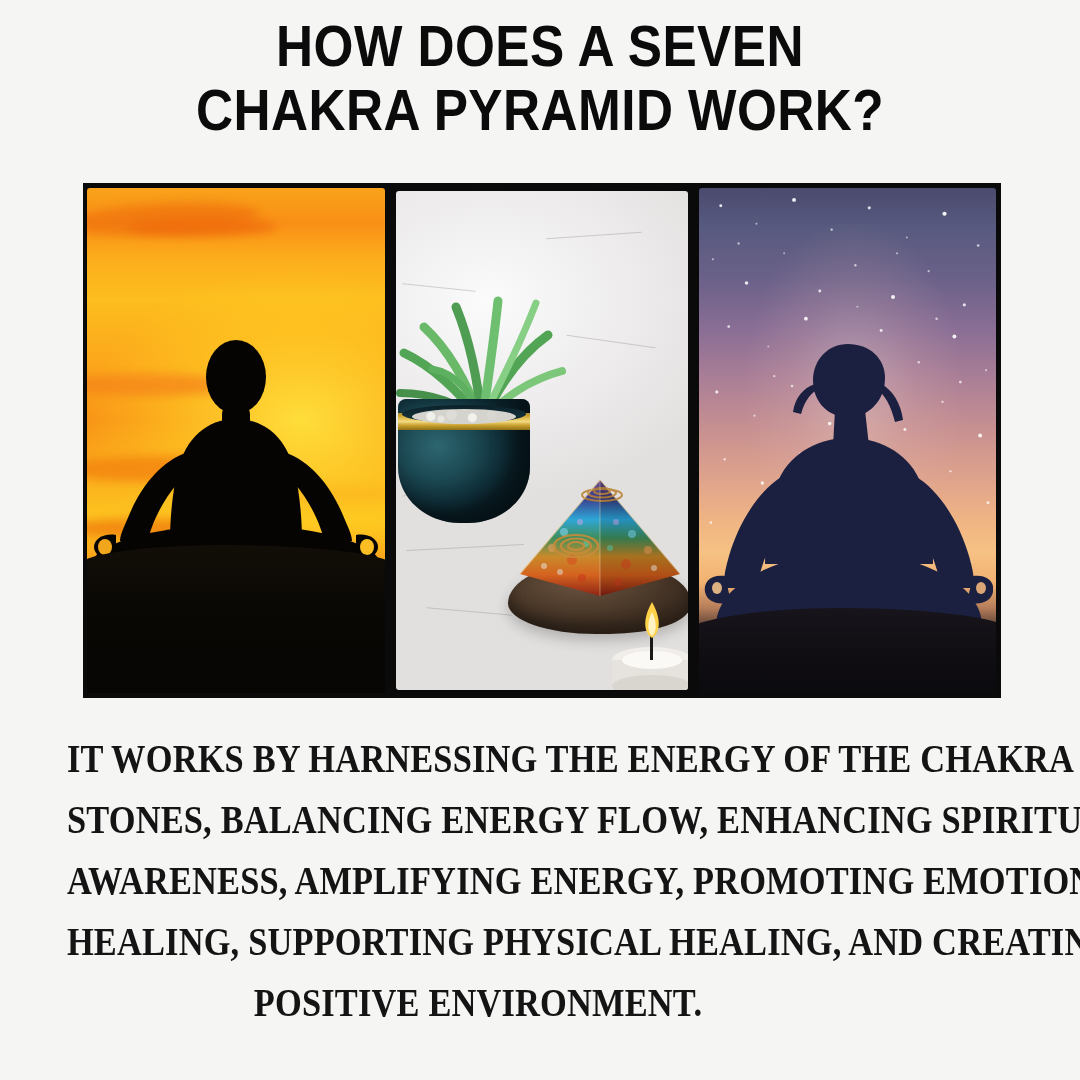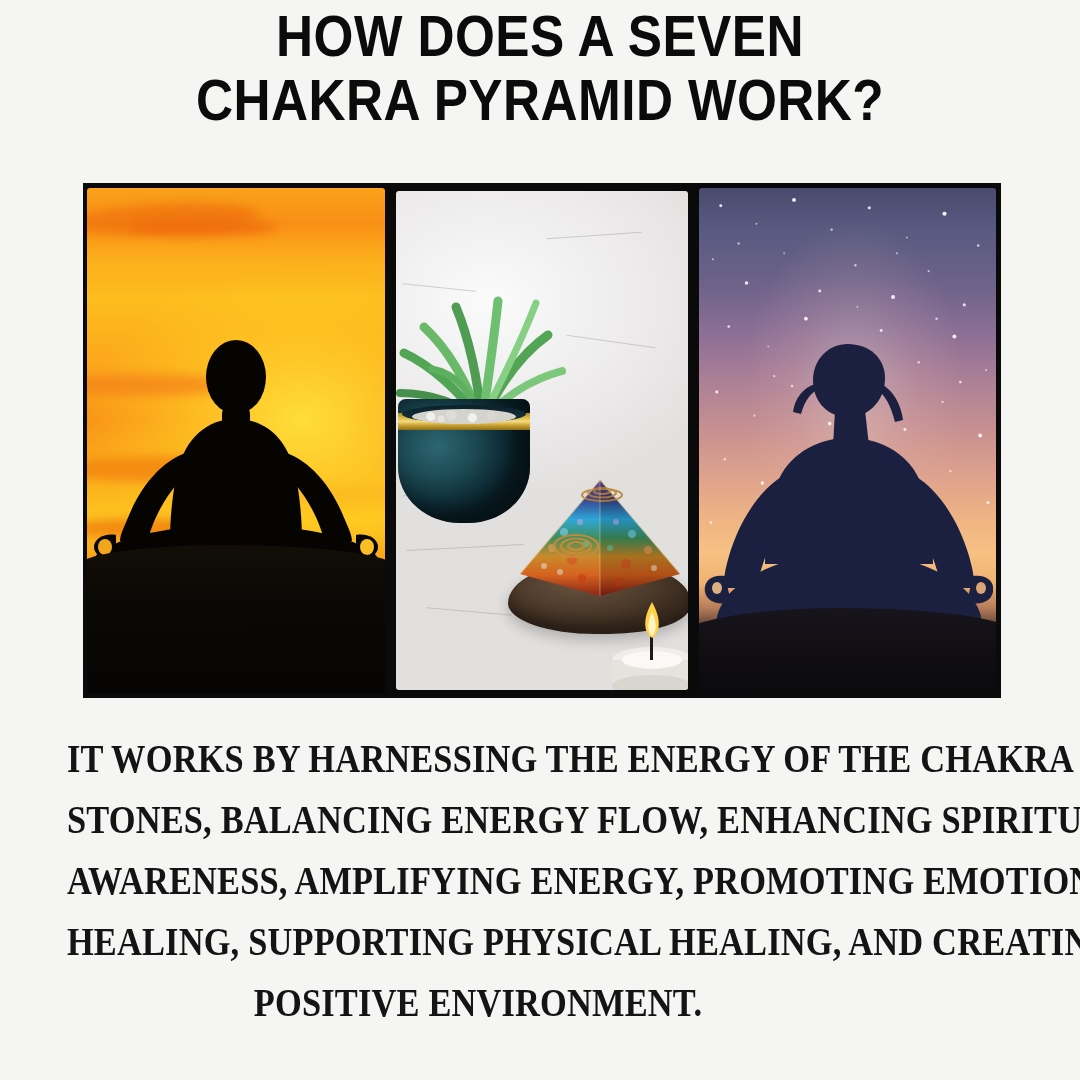--- a/index.html
+++ b/index.html
@@ -15,21 +15,21 @@
     overflow: hidden;
     position: relative;
   }
 
   
   .title-block {
     position: absolute;
     left: 0;
     top: 0;
     width: 1080px;
-    padding-top: 4px;
+    padding-top: 14px;
     text-align: center;
   }
   .title-line {
     display: block;
     font-family: "Liberation Sans", sans-serif;
     font-weight: 700;
     font-size: 57px;
     line-height: 64px;
     letter-spacing: 0.5px;
     color: #0b0b0b;

